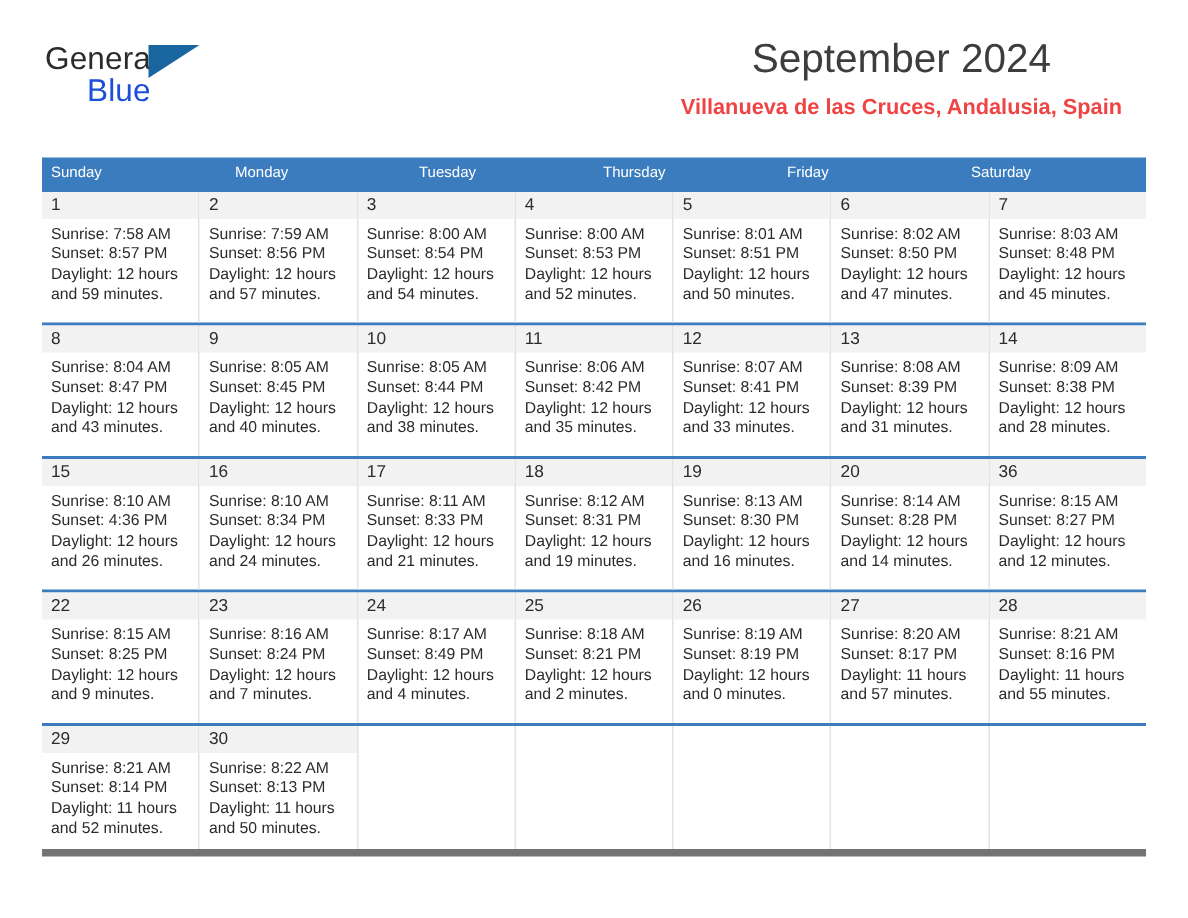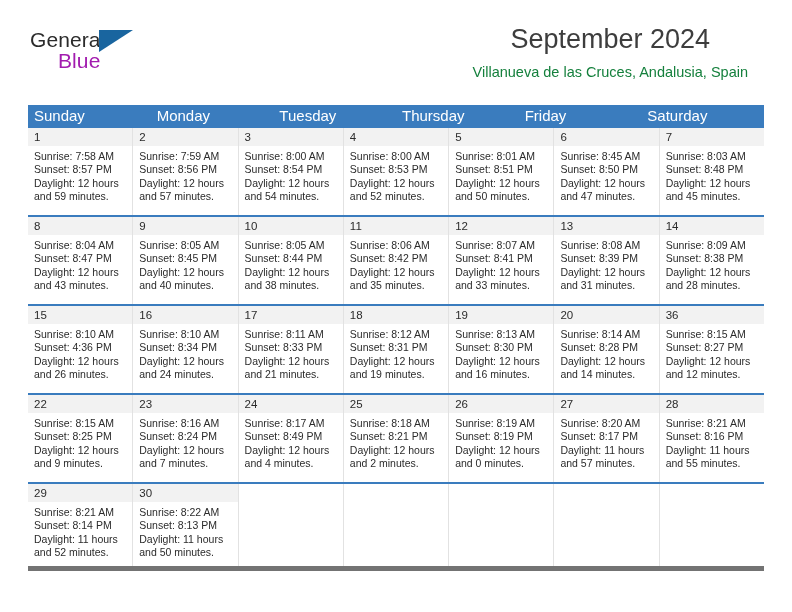--- a/index.html
+++ b/index.html
@@ -46,21 +46,21 @@
     color: #2b2b2b;
     line-height: 24px;
     white-space: nowrap;
   }
   .brand-line2 {
     position: absolute;
     left: 30px;
     top: 21px;
     font-size: 21px;
     letter-spacing: 0.1px;
-    color: #a21caf;
+    color: #1d4ed8;
     line-height: 24px;
     white-space: nowrap;
     text-align: right;
   }
   .brand-tri {
     position: absolute;
     left: 71px;
     top: 2px;
     width: 0;
     height: 0;
@@ -77,43 +77,43 @@
   .cal-title {
     font-size: 27px;
     font-weight: 400;
     color: #3d3d3d;
     line-height: 34px;
     white-space: nowrap;
   }
   .cal-subtitle {
     margin-top: 7px;
     font-size: 14.5px;
-    font-weight: 400;
-    color: #15803d;
+    font-weight: 700;
+    color: #ef4444;
     line-height: 18px;
     white-space: nowrap;
   }
 
   
   .calendar {
     position: absolute;
     left: 28px;
     top: 105px;
     width: 736px;
   }
   .cal-head {
     display: flex;
     background: #3a7cbe;
     height: 21px;
   }
   .cal-head .hcell {
     flex: 1 1 0;
     min-width: 0;
     color: #ffffff;
-    font-size: 15px;
+    font-size: 10px;
     line-height: 21px;
     padding-left: 6px;
     box-sizing: border-box;
     white-space: nowrap;
   }
 
   .week {
     display: flex;
     border-top: 2px solid #3a7cbe;
     height: 89px;
@@ -228,21 +228,21 @@
             <div class="info">
               <div>Sunrise: 8:01 AM</div>
               <div>Sunset: 8:51 PM</div>
               <div>Daylight: 12 hours</div>
               <div>and 50 minutes.</div>
             </div>
           </div>
           <div class="daycell">
             <div class="numband">6</div>
             <div class="info">
-              <div>Sunrise: 8:45 AM</div>
+              <div>Sunrise: 8:02 AM</div>
               <div>Sunset: 8:50 PM</div>
               <div>Daylight: 12 hours</div>
               <div>and 47 minutes.</div>
             </div>
           </div>
           <div class="daycell">
             <div class="numband">7</div>
             <div class="info">
               <div>Sunrise: 8:03 AM</div>
               <div>Sunset: 8:48 PM</div>

